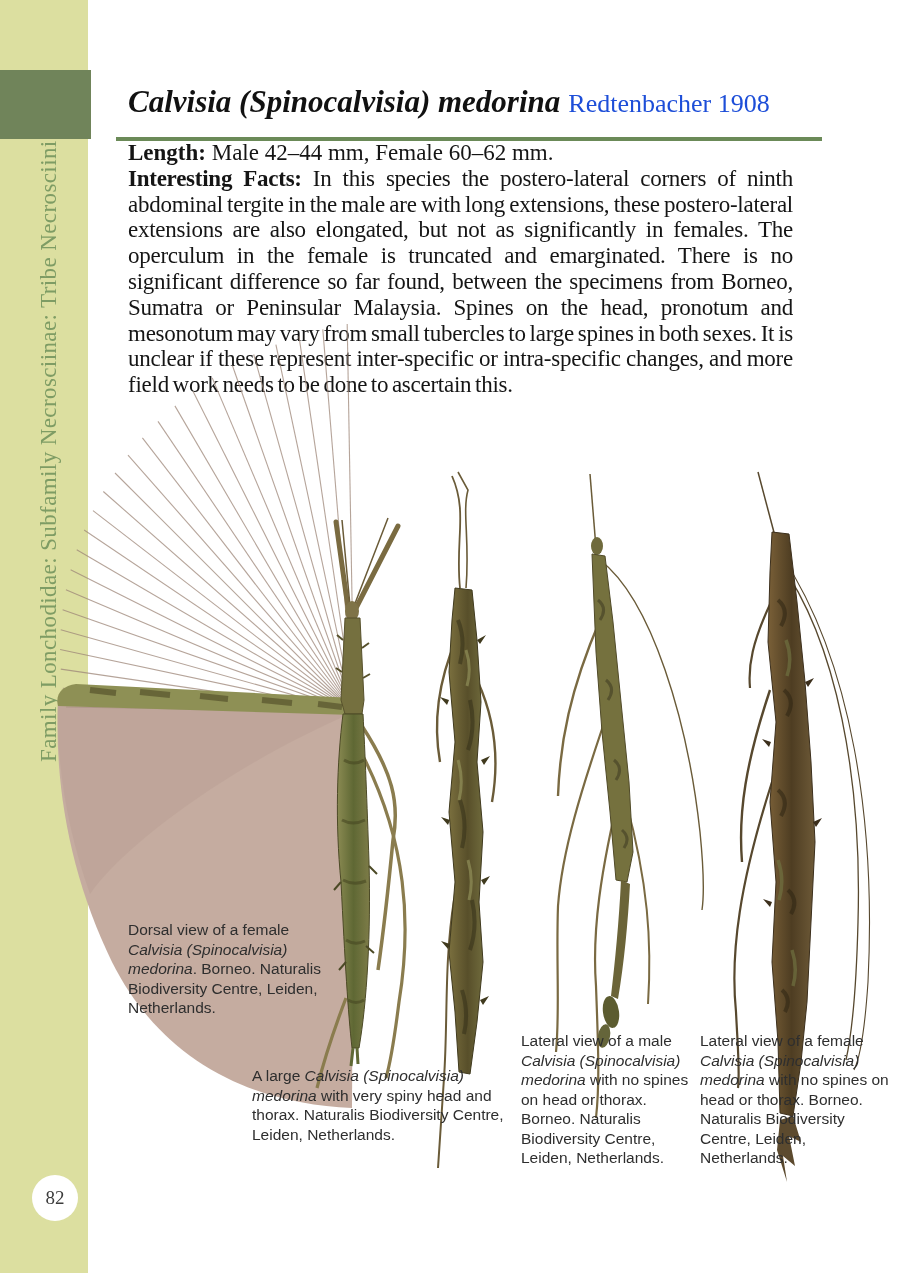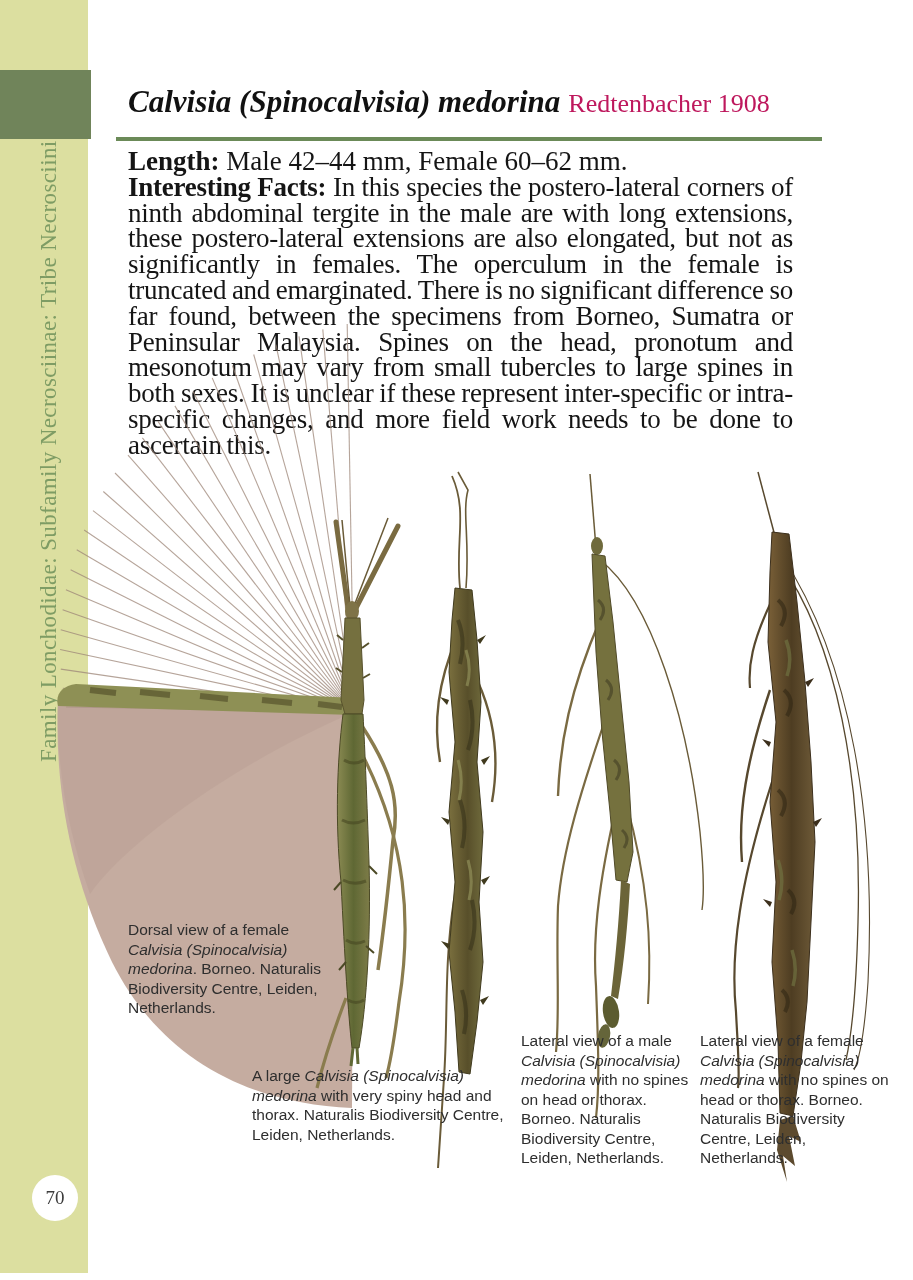--- a/index.html
+++ b/index.html
@@ -9,25 +9,25 @@
 
   
   .sidebar-band{left:0;top:0;width:88px;height:1273px;background:#dcdfa0;z-index:1;}
   .sidebar-block{left:0;top:70px;width:91px;height:69px;background:#70845a;z-index:2;}
   .sidebar-title{left:36px;top:762px;transform:rotate(-90deg);transform-origin:0 0;
        white-space:nowrap;font-size:23px;letter-spacing:.4px;color:#7e9c64;z-index:3;}
 
   
   .heading{left:128px;top:84px;width:700px;z-index:4;white-space:nowrap;}
   .heading .species{font-style:italic;font-weight:bold;font-size:31px;color:#111;}
-  .heading .author{font-size:26px;color:#be185d;margin-left:8px;}
+  .heading .author{font-size:26px;color:#1d4ed8;margin-left:8px;}
   .rule{left:116px;top:137px;width:706px;height:4px;background:#6b8a58;z-index:4;}
 
   
-  .bodytext{left:128px;top:149px;width:665px;font-size:27px;line-height:25.8px;
+  .bodytext{left:128px;top:140px;width:665px;font-size:23px;line-height:25.8px;
        color:#151515;text-align:justify;z-index:4;}
   .bodytext p{margin:0;}
   .bodytext .lbl{font-weight:bold;}
   .bodytext p.tight{word-spacing:-1.8px;letter-spacing:-0.25px;}
 
   
   .plate{left:0;top:0;width:913px;height:1280px;z-index:5;pointer-events:none;}
   #fan-ribs line{stroke:#9d8678;stroke-width:1.1;opacity:.75;}
 
   
@@ -171,14 +171,14 @@
     <path d="M793,1116 L801,1142 L789,1136 L795,1166 L783,1156 L787,1182 L777,1150 L780,1120 Z" fill="#5c4a2e"></path>
   </g>
 </svg>
 
 <div class="abs caption cap1"><span>Dorsal view of a female </span><i>Calvisia (Spinocalvisia) medorina</i><span>. Borneo. Naturalis Biodiversity Centre, Leiden, Netherlands.</span></div>
 <div class="abs caption cap2"><span>A large </span><i>Calvisia (Spinocalvisia) medorina</i><span> with very spiny head and thorax. Naturalis Biodiversity Centre, Leiden, Netherlands.</span></div>
 <div class="abs caption cap3"><span>Lateral view of a male </span><i>Calvisia (Spinocalvisia) medorina</i><span> with no spines on head or thorax. Borneo. Naturalis Biodiversity Centre, Leiden, Netherlands.</span></div>
 <div class="abs caption cap4"><span>Lateral view of a female </span><i>Calvisia (Spinocalvisia) medorina</i><span> with no spines on head or thorax. Borneo. Naturalis Biodiversity Centre, Leiden, Netherlands.</span></div>
 
 <div class="abs pagenum">
-    <span>70</span>
+    <span>82</span>
   </div>
 
 </body></html>

